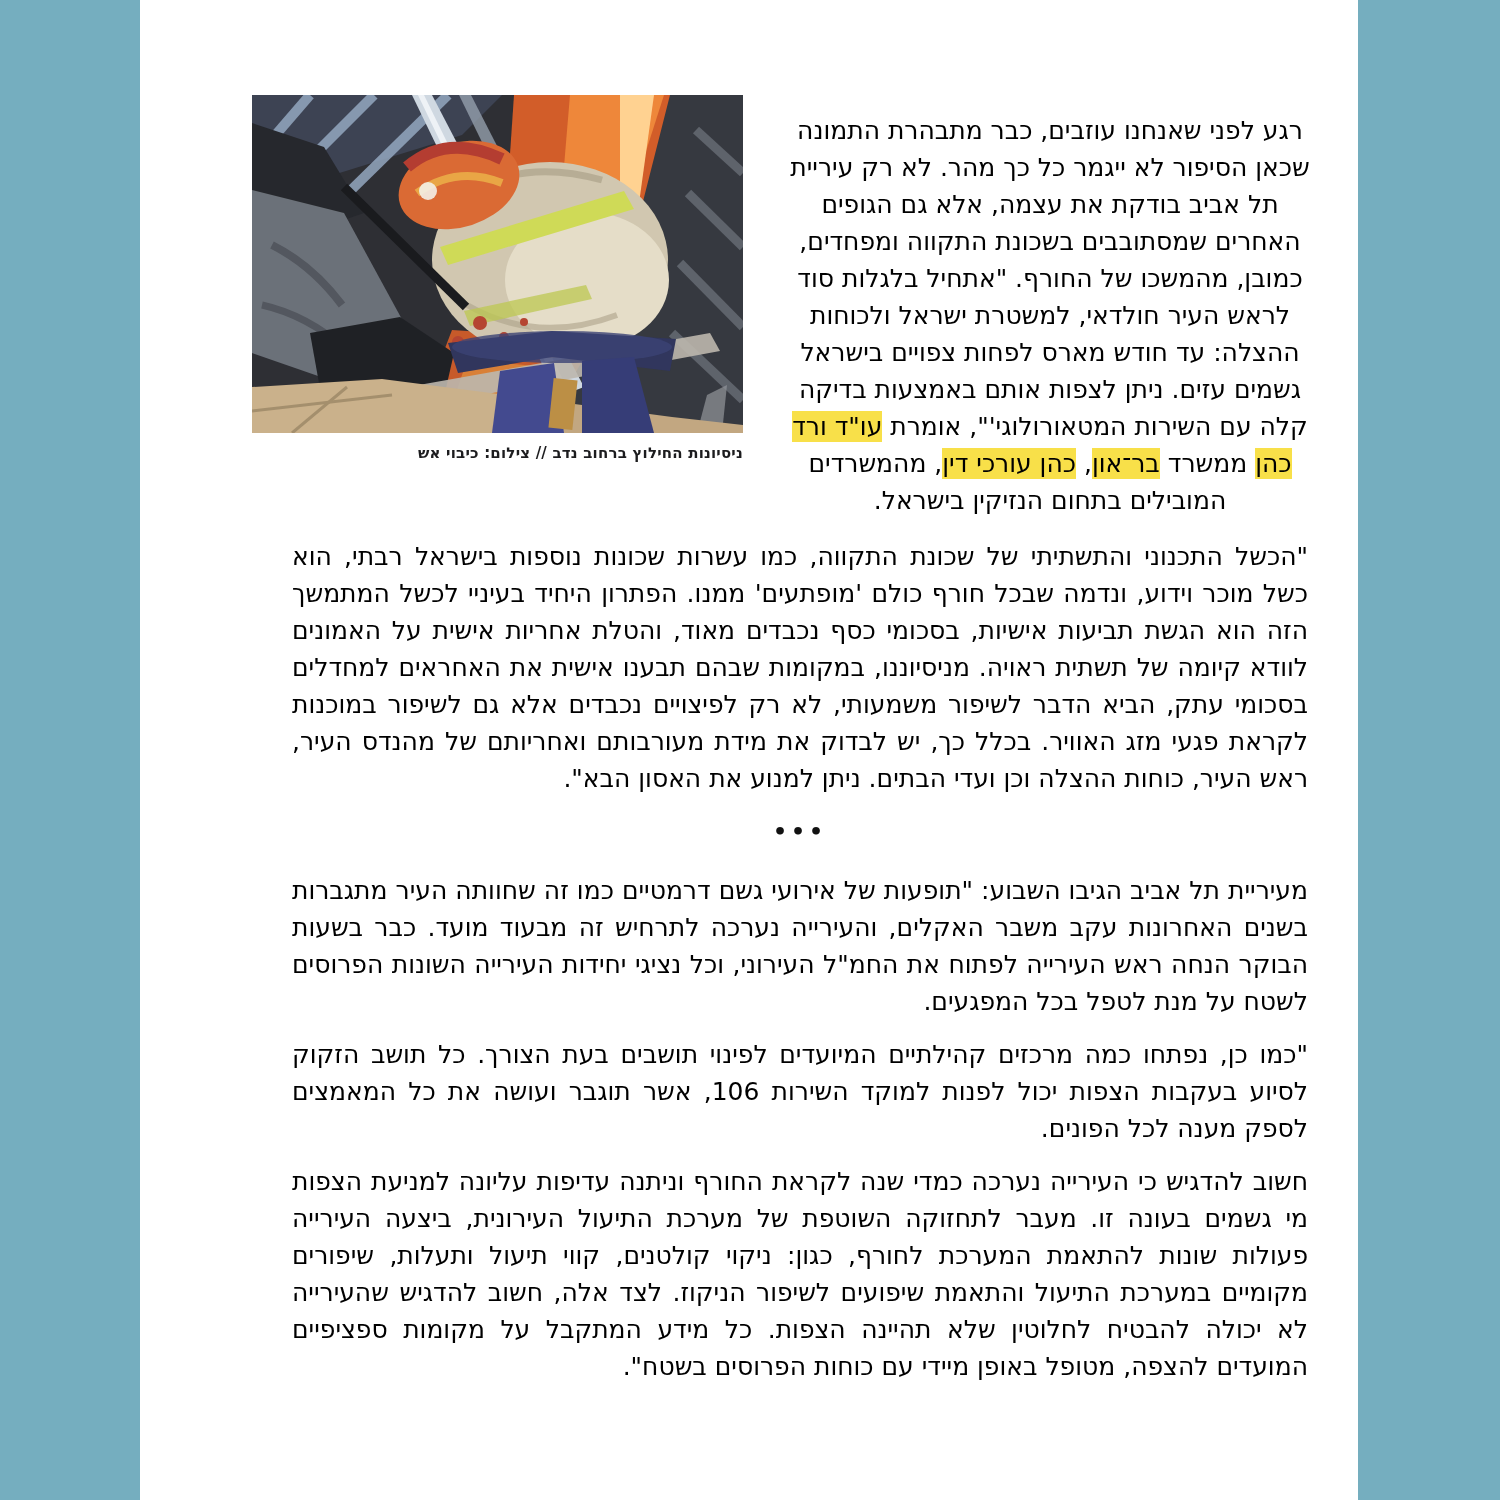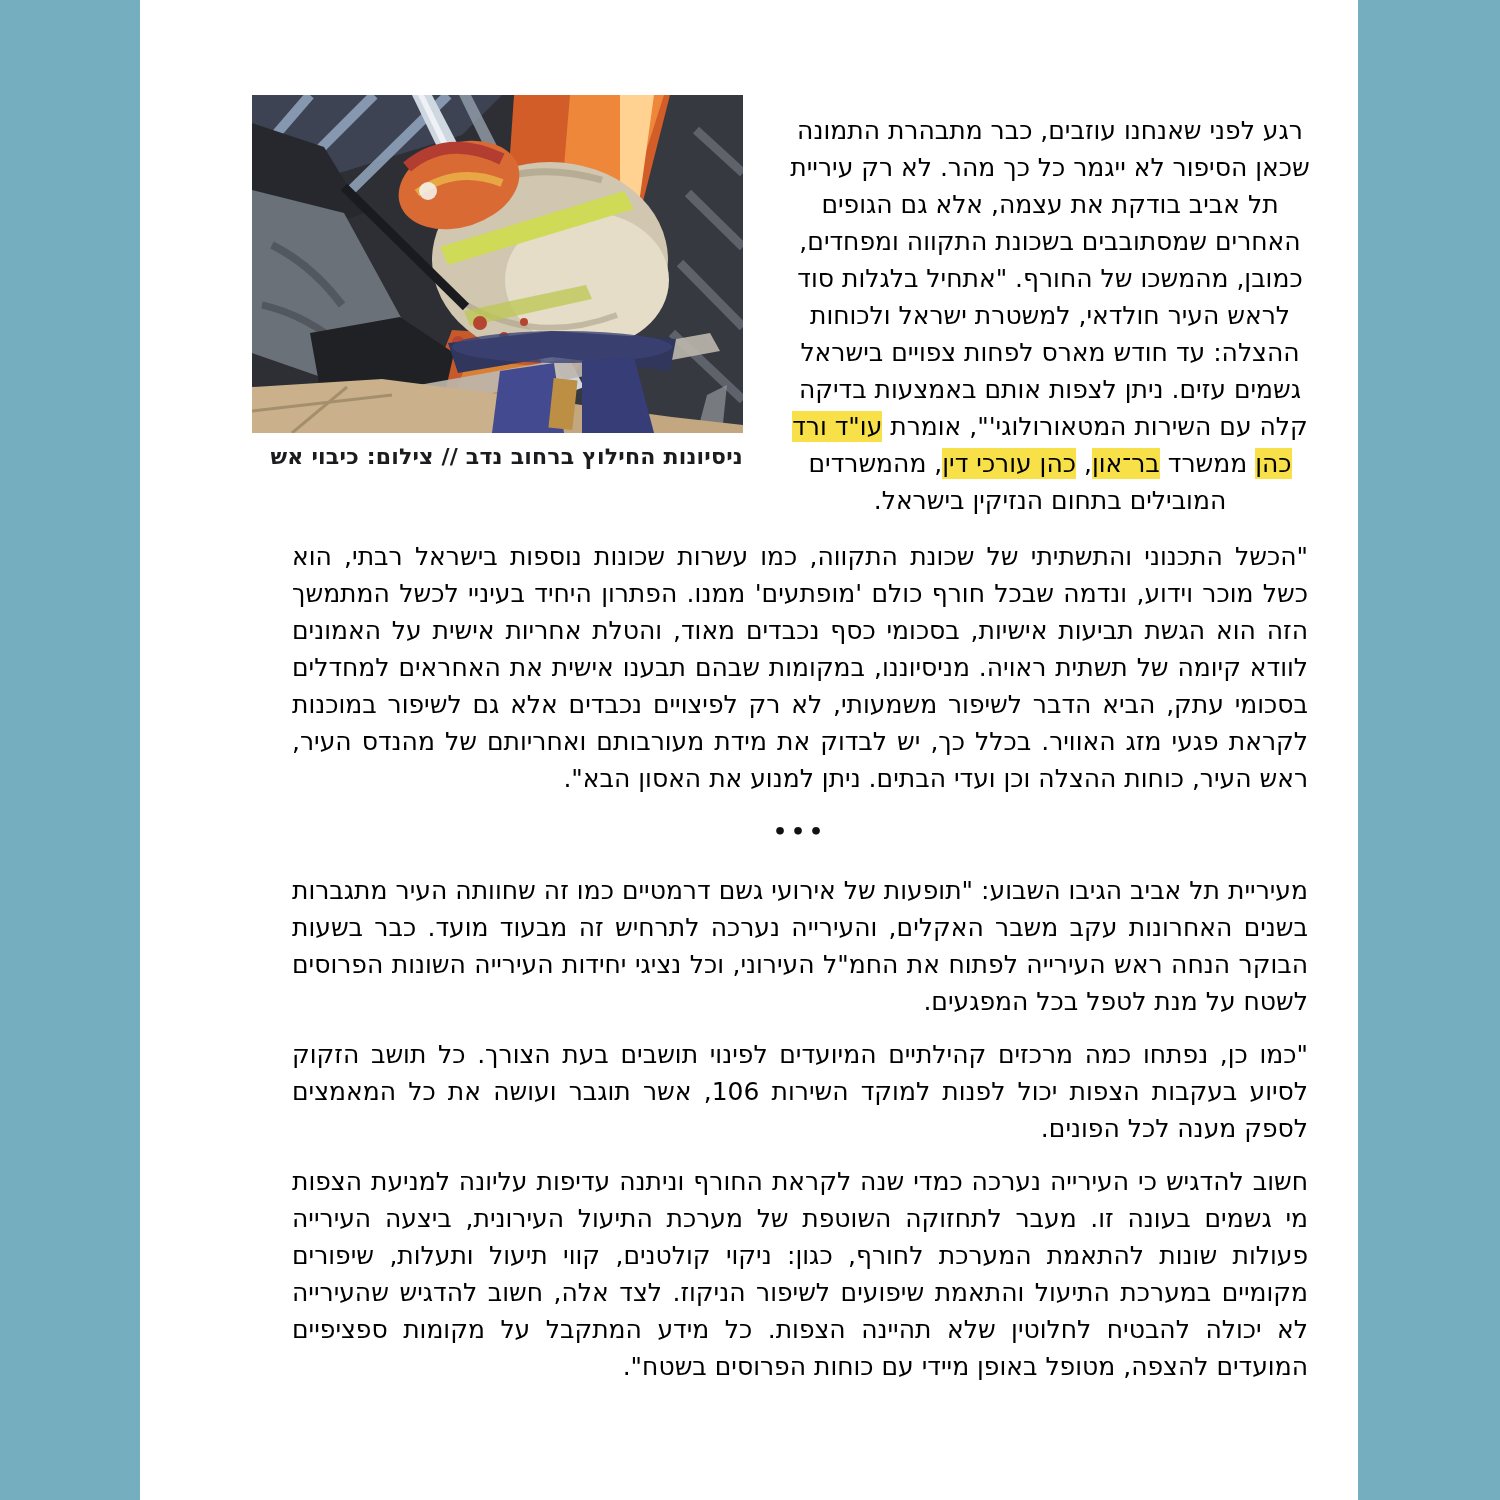--- a/index.html
+++ b/index.html
@@ -10,21 +10,21 @@
     color:#111;
   }
   .band{position:absolute;top:0;bottom:0;background:#75aebf;}
   .band.left{left:0;width:140px;}
   .band.right{right:0;width:142px;}
 
   .figure{position:absolute;left:252px;top:95px;width:491px;}
   .figure svg{display:block;width:491px;height:338px;}
   .caption{
     margin-top:11px;direction:rtl;text-align:left; 
-    text-align:right;font-weight:bold;font-size:22px;color:#1c1c1e;letter-spacing:0.2px;
+    text-align:right;font-weight:bold;font-size:15px;color:#1c1c1e;letter-spacing:0.2px;
   }
 
   .intro{
     position:absolute;top:80px;right:185px;width:530px;
     direction:rtl;text-align:center;
     font-size:25px;line-height:37px;color:#000;margin-top:32px;
   }
   .hl{background:#f8e049;padding:1px 0;}
 
   .main{

